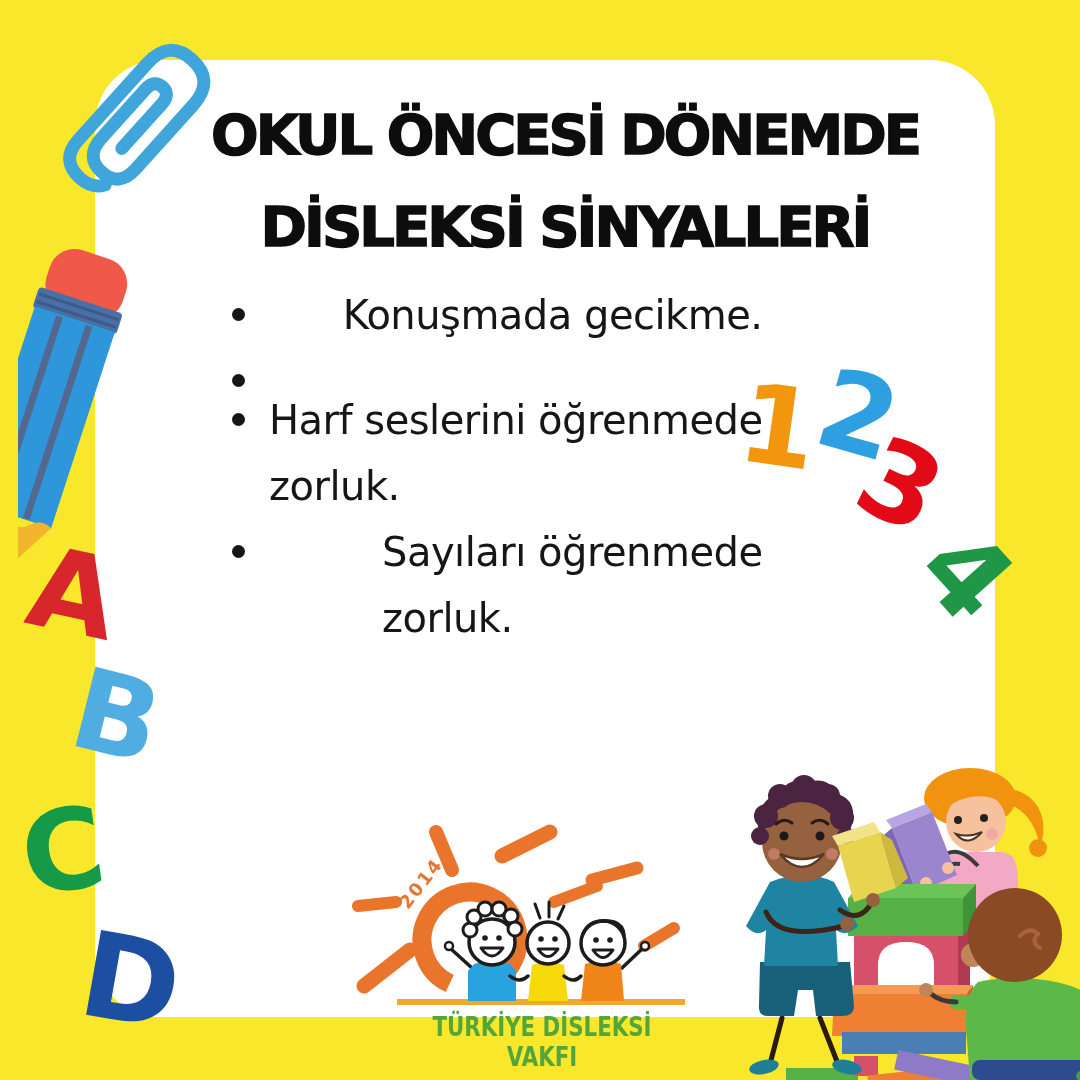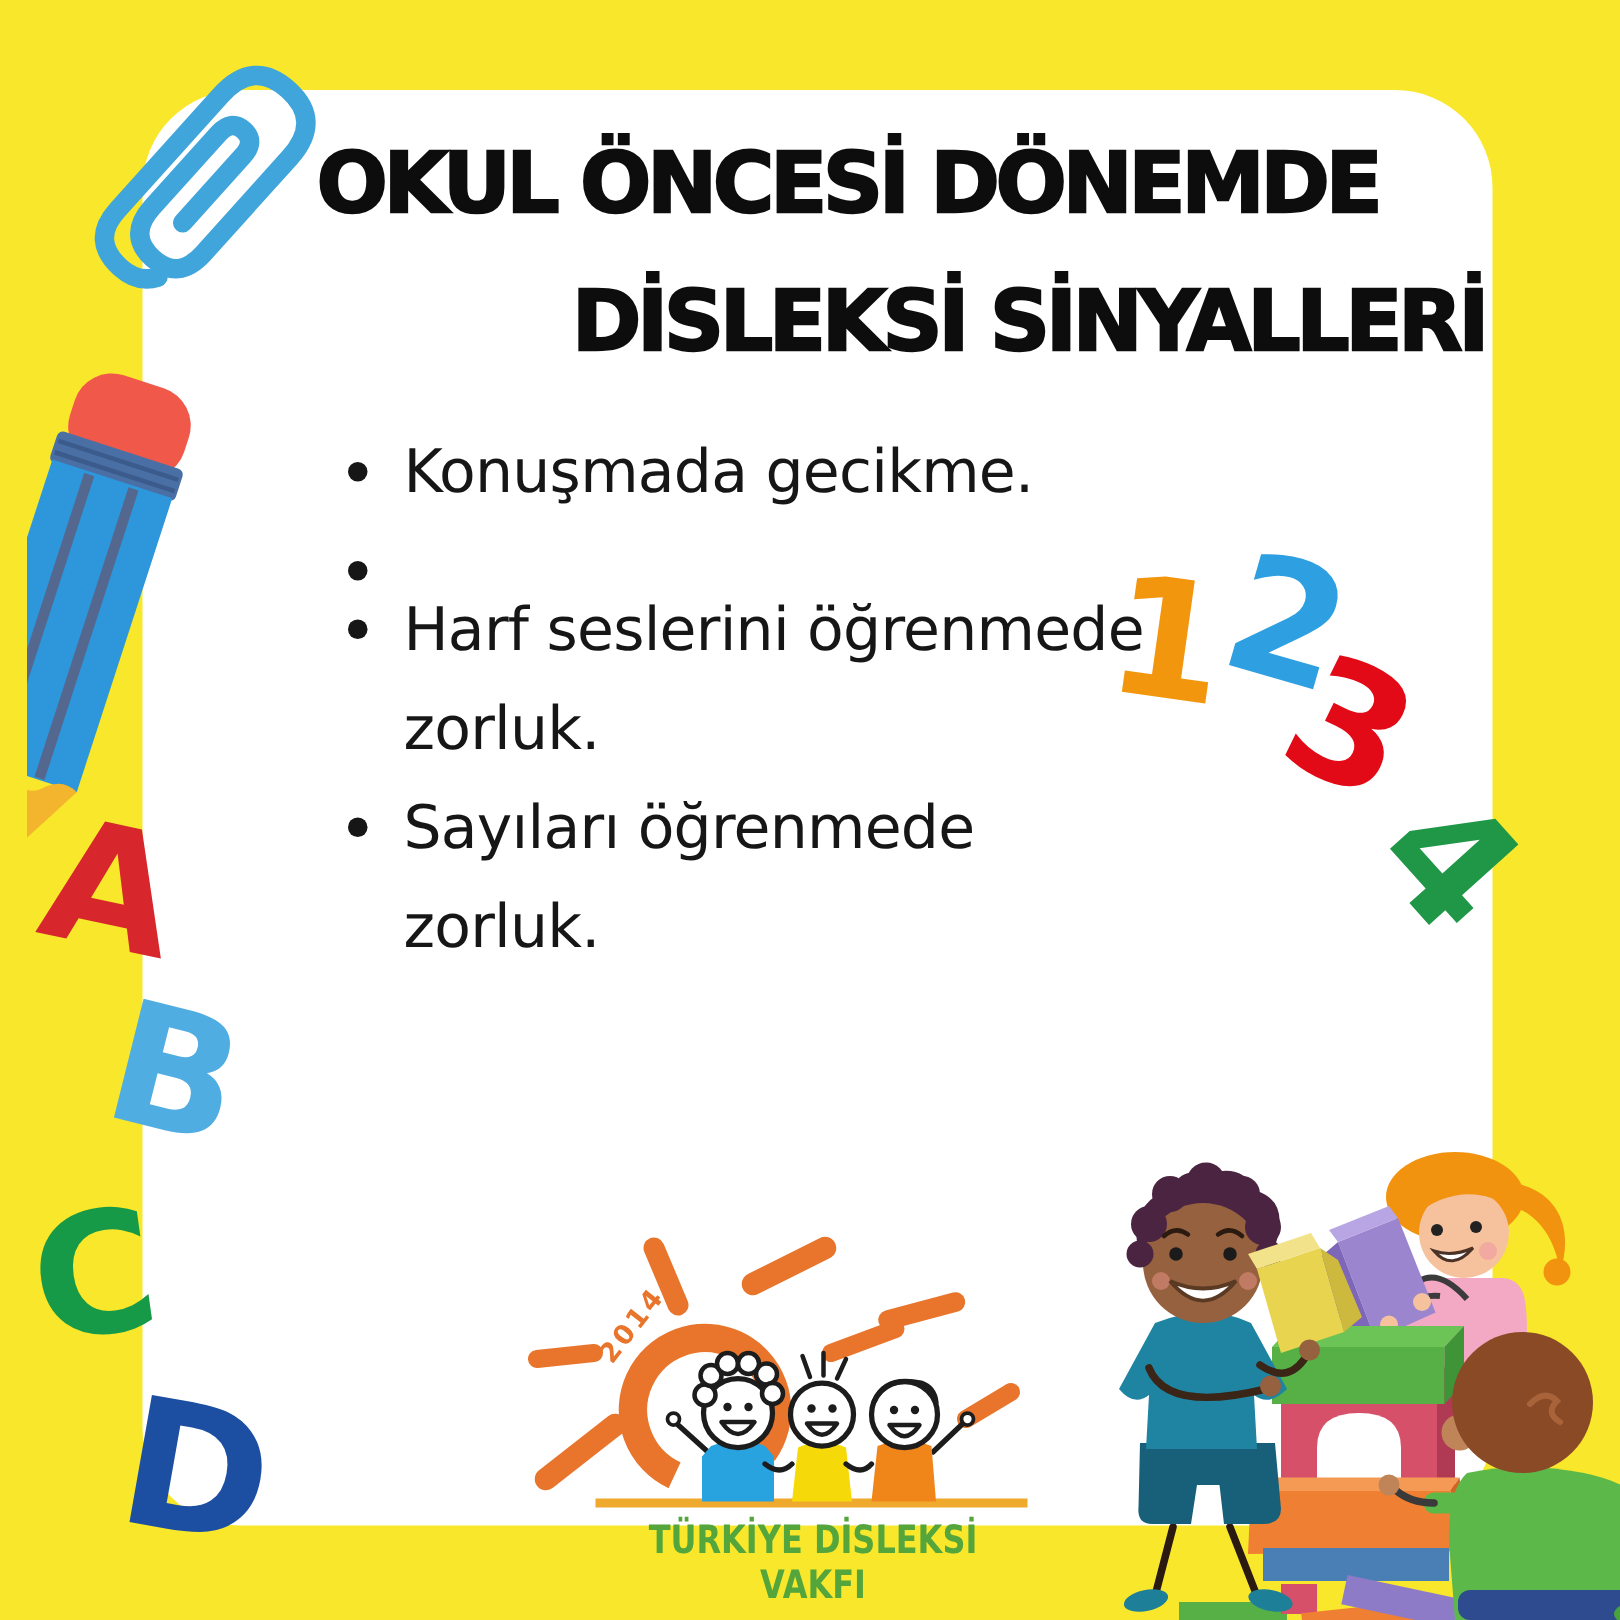--- a/index.html
+++ b/index.html
@@ -5,30 +5,30 @@
   html,body{margin:0;padding:0;}
   .canvas{
     position:relative;width:1080px;height:1080px;overflow:hidden;
     background:#F8E72B;font-family:"DejaVu Sans","Liberation Sans",sans-serif;
   }
   .card{
     position:absolute;left:95px;top:60px;width:900px;height:957px;
     background:#FFFFFF;border-radius:65px;
   }
   .title-block{
-    position:absolute;left:140px;top:80px;width:850px;text-align:center;
+    position:absolute;left:140px;top:92px;width:850px;text-align:center;
     font-weight:bold;font-size:56px;line-height:86px;letter-spacing:-3px;
     color:#0D0D0D;-webkit-text-stroke:1.5px #0D0D0D;
   }
-  .title-line2{margin-top:6px;text-align:right;}
+  .title-line2{margin-top:6px;}
   .symptom-list{
     position:absolute;left:232px;top:282px;margin:0;padding:0;list-style:none;
     font-size:40px;line-height:66px;color:#161616;letter-spacing:-0.5px;
   }
-  .symptom-list li{display:flex;}
+  .symptom-list li{display:flex;justify-content:space-between;}
   .dot{
     flex:none;width:13px;height:13px;border-radius:50%;background:#161616;
     margin:26px 24px 0 0;
   }
   .glyph{
     position:absolute;font-weight:bold;line-height:1;
     font-family:"DejaVu Sans",sans-serif;
   }
   .g-a{left:30px;top:537px;font-size:112px;transform:rotate(12deg);}
   .g-b{left:74px;top:660px;font-size:112px;transform:rotate(14deg);}

